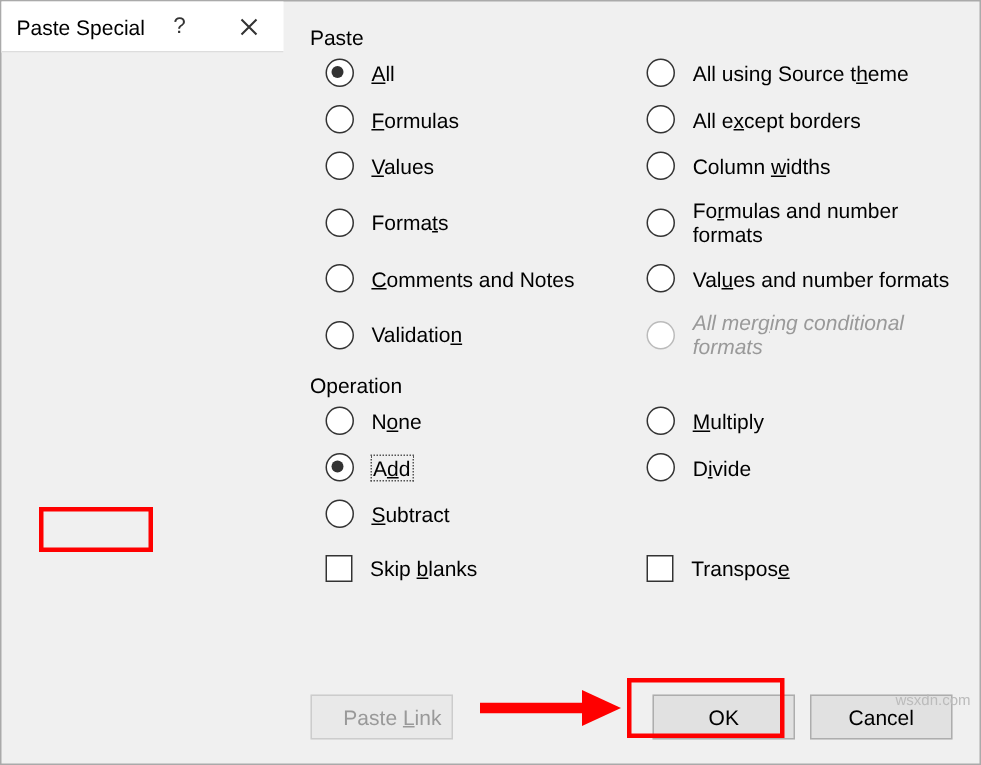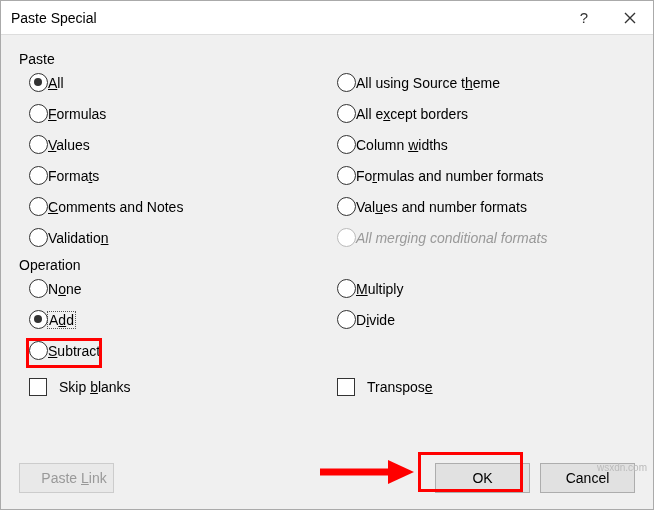--- a/index.html
+++ b/index.html
@@ -1,26 +1,26 @@
 <!DOCTYPE html>
 <html><head>
   <meta charset="utf-8">
   <style>
     * { box-sizing: border-box; margin: 0; padding: 0; font-family: "Segoe UI", Tahoma, sans-serif; font-size: 14px; }
     body { width: 654px; height: 510px; background: #fff; }
-    .dialog { width: 654px; height: 510px; border: 1px solid #aaa; background: #f0f0f0; display: flex; flex-direction: column; }
+    .dialog { width: 654px; height: 510px; border: 1px solid #aaa; background: #f0f0f0; display: flex; flex-direction: row; }
     .titlebar { height: 34px; background: #fff; border-bottom: 1px solid #ddd; display: flex; align-items: center; padding-left: 10px; }
     .titlebar .title { flex: 1; font-size: 14px; color: #000; }
     .titlebar .ctrl { width: 46px; height: 34px; display: flex; align-items: center; justify-content: center; color: #333; font-size: 16px; cursor: default; }
     .titlebar .ctrl.close svg { width: 12px; height: 12px; }
     .titlebar .ctrl.help { font-size: 15px; }
     .content { padding: 10px 18px 0 18px; flex: 1; position: relative; }
     .grp-label { color: #000; margin-bottom: 6px; margin-top: 6px; }
     .radio-grid { display: grid; grid-template-columns: 1fr 1fr; column-gap: 10px; row-gap: 12px; margin-left: 10px; margin-bottom: 10px; }
-    .radio-row { display: flex; align-items: center; }
+    .radio-row { display: flex; align-items: center; gap: 12px; }
     .radio-ind { width: 19px; height: 19px; border: 1.5px solid #333; border-radius: 50%; background: #fff; flex-shrink: 0; position: relative; }
     .radio-ind.checked::after { content: ""; position: absolute; top: 3.5px; left: 3.5px; width: 8px; height: 8px; background: #333; border-radius: 50%; }
     .radio-label { color: #000; }
     .radio-label.disabled { color: #999; font-style: italic; }
     .u { text-decoration: underline; }
     .check-grid { display: grid; grid-template-columns: 1fr 1fr; column-gap: 10px; margin-left: 10px; margin-top: 18px; }
     .check-row { display: flex; align-items: center; gap: 12px; }
     .check-ind { width: 18px; height: 18px; border: 1.5px solid #333; background: #fff; flex-shrink: 0; }
     .buttons { position: absolute; bottom: 16px; left: 18px; right: 18px; display: flex; align-items: center; }
     .btn { height: 30px; min-width: 95px; border: 1px solid #adadad; background: #e1e1e1; display: flex; align-items: center; justify-content: center; color: #000; cursor: default; }

